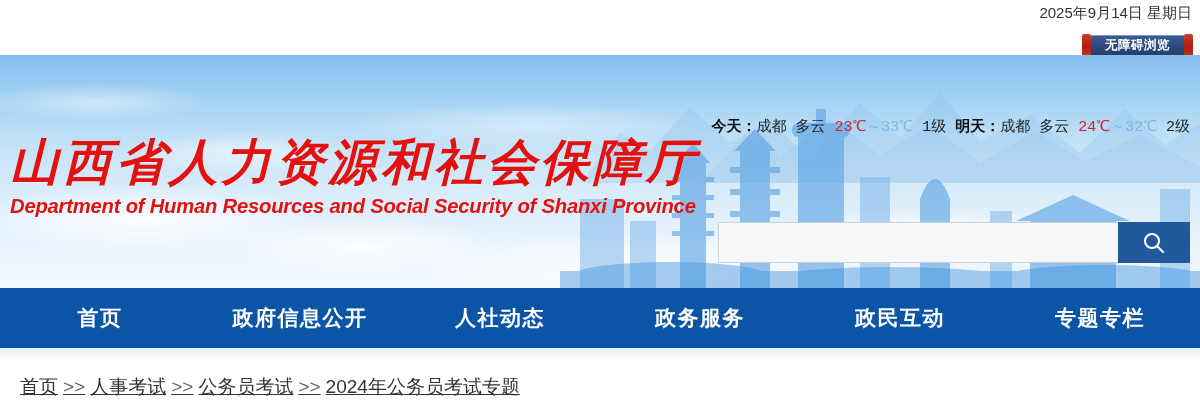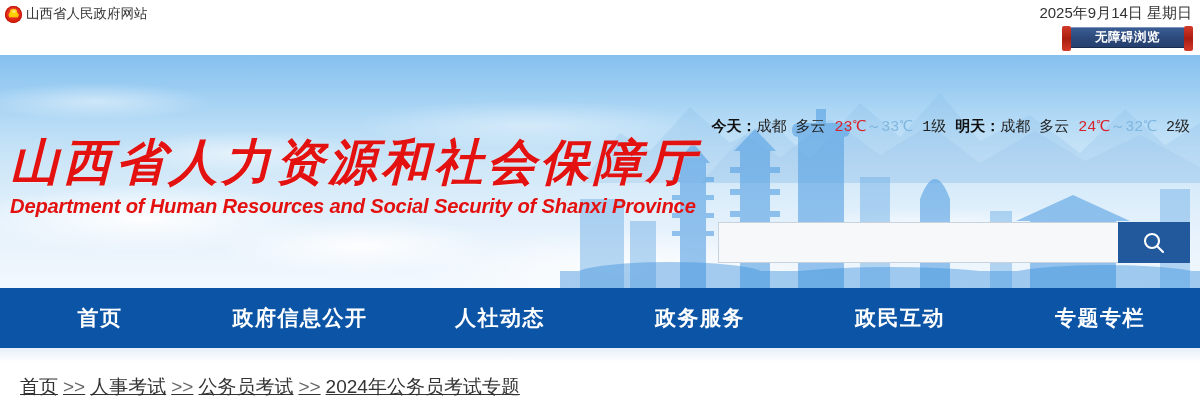--- a/index.html
+++ b/index.html
@@ -49,25 +49,25 @@
   }
   .topbar-right {
     position: absolute; right: 8px; top: 4px;
     display: flex; flex-direction: column; align-items: flex-end; gap: 4px;
   }
   .date-text { font-size: 15px; color: #333333; white-space: nowrap; }
 
   .accessibility {
     position: relative;
     display: inline-flex; align-items: center; justify-content: center;
-    height: 21px; padding: 0 24px; margin-right: 8px;
+    height: 21px; padding: 0 14px; margin-right: 8px;
     background: linear-gradient(180deg,#3a5d93 0%, #2d4a7c 50%, #24406f 100%);
     border-top: 1px solid #7b95bd; border-bottom: 1px solid #182c50;
     color: #ffffff; font-size: 12.5px; font-weight: bold;
-    letter-spacing: .5px; white-space: nowrap;
+    letter-spacing: .5px; white-space: nowrap; margin-top: 8px;
   }
   .accessibility::before, .accessibility::after {
     content: ""; position: absolute; top: -2px;
     width: 9px; height: 25px;
     background: linear-gradient(180deg,#d43a2a 0%,#a81d10 50%,#d43a2a 100%);
     border-radius: 2px;
   }
   .accessibility::before { left: -9px; }
   .accessibility::after  { right: -9px; }
 
@@ -190,24 +190,20 @@
   .crumb .sep { color: #666666; margin: 0 5px; }
 </style>
 </head>
 <body>
 
 <div class="page">
 
   <div class="topbar">
 
     <div class="gov-links">
-      <a class="gov-link" href="#">
-        <span class="emblem"></span>
-        <span>山西省人民政府网站</span>
-      </a>
     </div>
 
     <div class="topbar-right">
       <div class="date-text">2025年9月14日 星期日</div>
       <div class="accessibility">无障碍浏览</div>
     </div>
   </div>
 
   <div class="banner">
 

